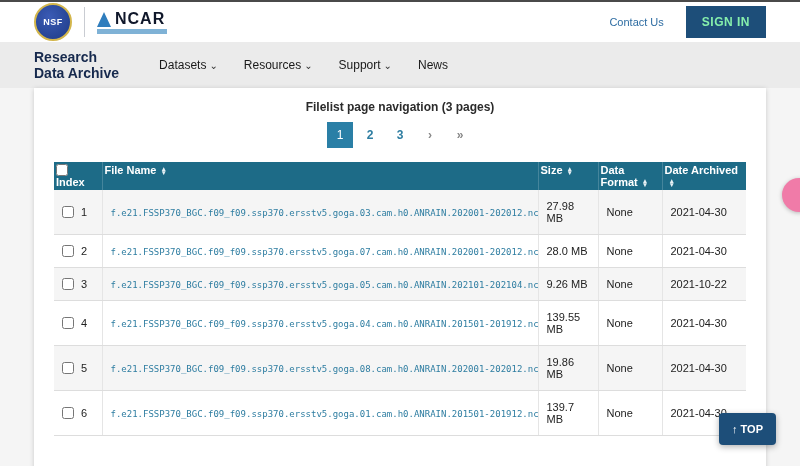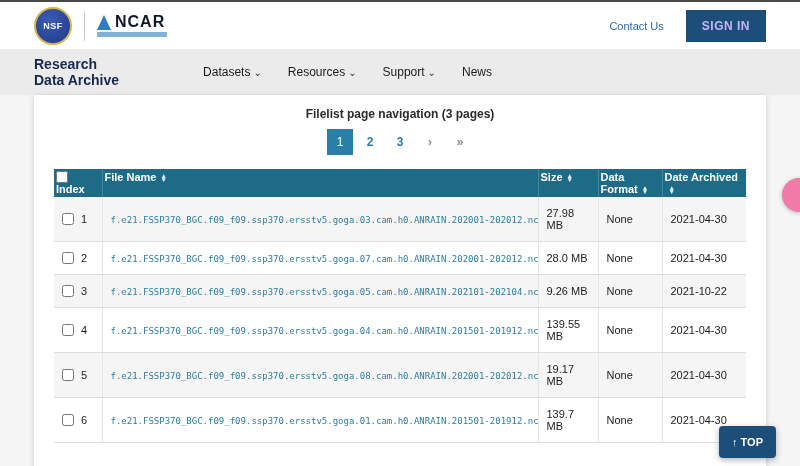--- a/index.html
+++ b/index.html
@@ -8,41 +8,41 @@
     --link:#2e7da1;
     --active:#2a7fa6;
   }
   *{box-sizing:border-box;margin:0;padding:0;}
   body{
     width:800px;height:466px;overflow:hidden;position:relative;
     font-family:"Liberation Sans",sans-serif;background:#f5f5f5;
   }
   .top-strip{height:2px;background:#4a4a4a;}
   
-  .site-header{height:47px;background:#fff;display:flex;justify-content:space-between;
+  .site-header{height:40px;background:#fff;display:flex;justify-content:space-between;
     padding:0 34px;}
   .logos{display:flex;align-items:center;gap:12px;}
   .nsf-logo{width:38px;height:38px;border-radius:50%;background:radial-gradient(circle at 40% 35%,#3b5bb5,#1d3a86);
     border:2px solid #d3b64c;color:#fff;display:flex;align-items:center;justify-content:center;
     font-size:9px;font-weight:bold;letter-spacing:.5px;}
   .logo-divider{width:1px;height:30px;background:#c9ccd2;}
   .ncar-logo{display:flex;flex-direction:column;}
   .ncar-top{display:flex;align-items:flex-end;gap:4px;}
   .ncar-flag{width:0;height:0;border-left:7px solid transparent;border-right:7px solid transparent;
     border-bottom:15px solid #2f7dbd;}
   .ncar-text{font-weight:bold;color:#0f172a;font-size:16px;letter-spacing:1px;line-height:1;}
   .ncar-sub{height:5px;width:70px;background:#7fb2d6;margin-top:2px;}
   .header-right{display:flex;align-items:center;gap:22px;}
   .contact{font-size:11px;color:#2d6ca2;text-decoration:none;cursor:pointer;}
-  .signin{background:var(--primary);color:#c4b5fd;border:none;padding:9px 16px;font-size:12px;
+  .signin{background:var(--primary);color:#86efac;border:none;padding:9px 16px;font-size:12px;
     font-weight:bold;letter-spacing:.5px;cursor:pointer;}
   
   .navbar{height:46px;background:#ebebeb;display:flex;align-items:center;padding:0 34px;}
   .brand{font-size:14px;font-weight:800;color:#16294d;line-height:1.15;margin-right:40px;cursor:pointer;}
-  .nav-links{display:flex;gap:26px;align-items:center;margin-left:44px;}
+  .nav-links{display:flex;gap:26px;align-items:center;}
   .nav-link{font-size:12px;color:#1a1a1a;cursor:pointer;white-space:nowrap;}
   .chev{font-size:10px;margin-left:3px;color:#333;}
   .search-wrap{margin-left:auto;display:flex;align-items:center;}
   .search-input{width:86px;height:24px;border:1px solid #bbb;padding:0 6px;font-size:11px;background:#fff;}
   .search-btn{background:var(--primary);color:#fff;border:none;height:26px;font-size:10px;
     padding:0 8px;cursor:pointer;white-space:nowrap;}
   
   main{background:#f5f5f5;height:326px;}
   .card{width:732px;margin:0 auto;background:#fff;box-shadow:0 1px 5px rgba(0,0,0,.18);
     padding:12px 20px 30px;min-height:420px;}
@@ -66,21 +66,21 @@
   tbody tr:nth-child(odd){background:#f5f5f5;}
   .col-index{width:48px;}
   .col-size{width:60px;}
   .col-format{width:64px;}
   .col-date{width:84px;}
   .idx-cell{display:flex;align-items:center;gap:7px;}
   td a.file-link{font-family:"DejaVu Sans Mono",monospace;font-size:9px;color:var(--link);
     text-decoration:none;white-space:nowrap;cursor:pointer;}
   input[type="checkbox"]{width:12px;height:12px;cursor:pointer;}
   
-  .top-btn{position:absolute;bottom:8px;right:24px;background:var(--primary);color:#fff;border:none;
+  .top-btn{position:absolute;bottom:21px;right:24px;background:var(--primary);color:#fff;border:none;
     border-radius:4px;padding:10px 13px;font-size:11px;font-weight:bold;cursor:pointer;
     box-shadow:0 2px 6px rgba(0,0,0,.3);}
   .feedback-circle{position:absolute;top:178px;right:-16px;width:34px;height:34px;border-radius:50%;
     background:#f07ba8;box-shadow:0 1px 4px rgba(0,0,0,.25);cursor:pointer;}
 </style>
 </head>
 <body>
 
 <div class="top-strip"></div>
 
@@ -216,21 +216,21 @@
   </tr>
 
   <tr>
     <td class="col-index">
       <div class="idx-cell">
         <input type="checkbox" style="">
         <span>5</span>
       </div>
     </td>
     <td><a class="file-link">f.e21.FSSP370_BGC.f09_f09.ssp370.ersstv5.goga.08.cam.h0.ANRAIN.202001-202012.nc</a></td>
-    <td class="col-size">19.17 MB</td>
+    <td class="col-size">19.86 MB</td>
     <td class="col-format">None</td>
     <td class="col-date">2021-04-30</td>
   </tr>
 
   <tr>
     <td class="col-index">
       <div class="idx-cell">
         <input type="checkbox" style="">
         <span>6</span>
       </div>

